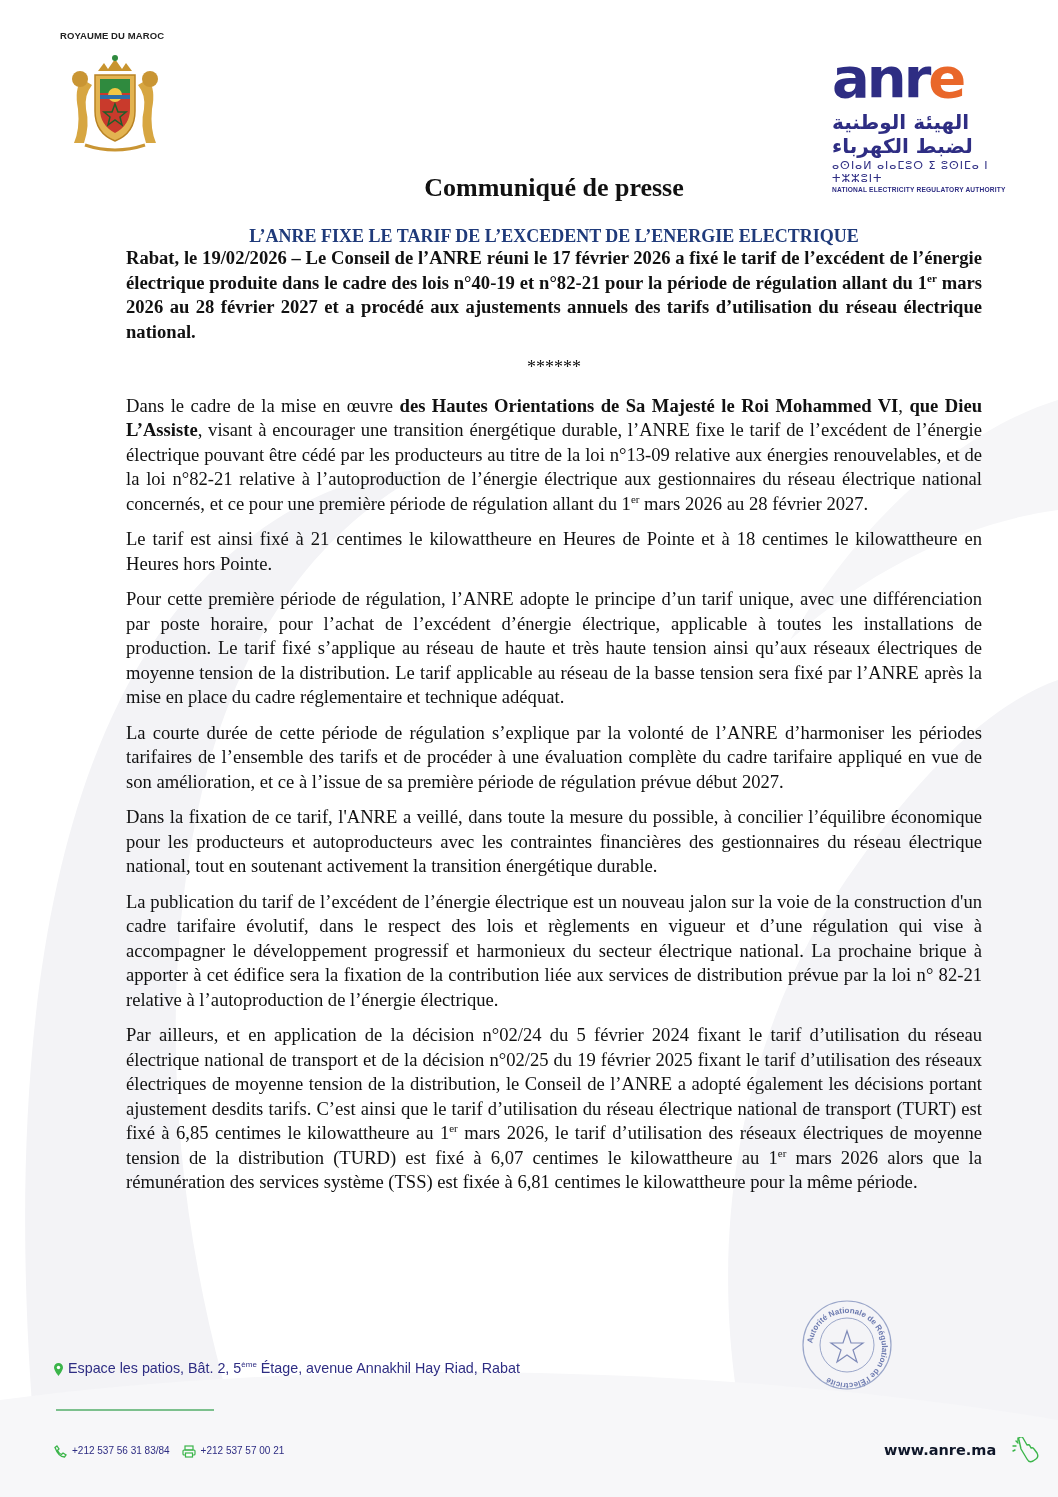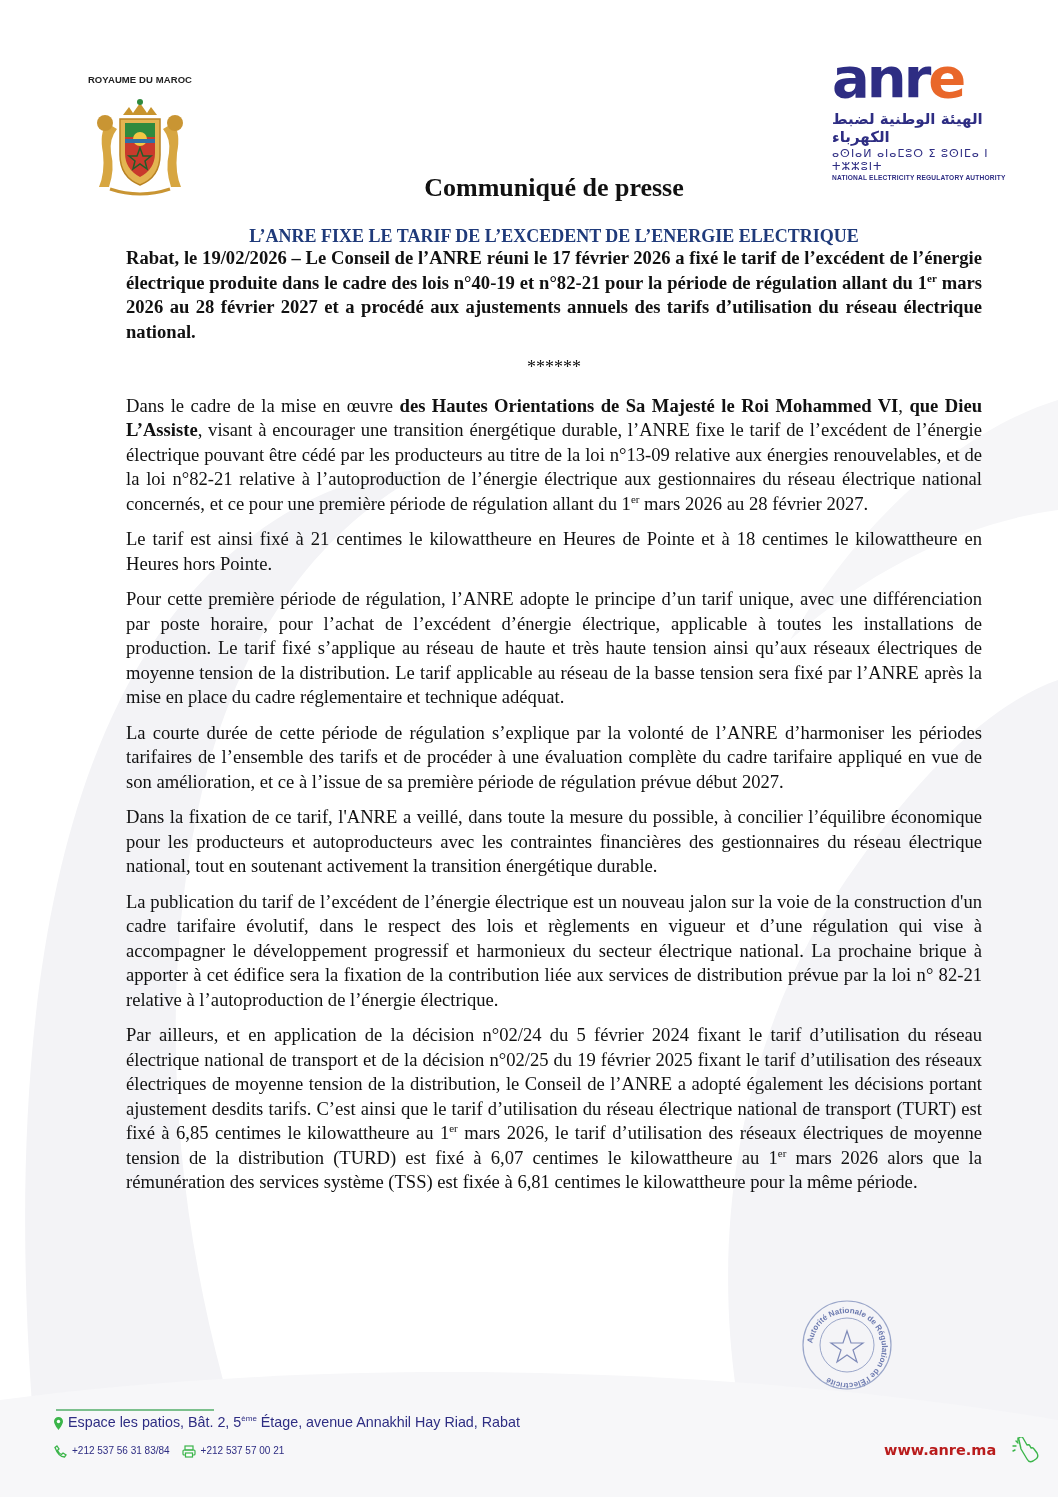--- a/index.html
+++ b/index.html
@@ -1,47 +1,47 @@
 <!DOCTYPE html>
 <html><head>
 <meta charset="utf-8">
 <style>
   html, body { margin:0; padding:0; background:#ffffff; }
   body { width:1058px; height:1497px; position:relative; overflow:hidden; font-family:"Liberation Serif", serif; color:#111; }
   .swoosh { position:absolute; left:0; top:0; width:1058px; height:1497px; z-index:0; pointer-events:none; }
   .page { position:absolute; left:0; top:0; width:1058px; height:1497px; z-index:1; }
 
-  .kingdom { position:absolute; left:60px; top:30px; width:160px; text-align:center;margin-top:44px; }
+  .kingdom { position:absolute; left:60px; top:30px; width:160px; text-align:left; }
   .kingdom-label { font-family:"Liberation Sans", sans-serif; font-weight:bold; font-size:9.5px; letter-spacing:0.1px; color:#222; }
   .coat { margin:8px auto 0; width:110px; height:110px; }
 
   .anre-logo { position:absolute; left:832px; top:50px; width:200px; }
   .anre-word { font-family:"DejaVu Sans", sans-serif; font-weight:bold; font-size:56px; line-height:56px; letter-spacing:-3px; color:#2e2d83; height:58px; }
   .anre-word .e { color:#e9672a; }
-  .anre-ar { font-family:"DejaVu Sans", sans-serif; font-weight:bold; font-size:15px; color:#2e2d83; text-align:left; direction:rtl; width:186px; margin-top:2px; }
+  .anre-ar { font-family:"DejaVu Sans", sans-serif; font-weight:bold; font-size:20px; color:#2e2d83; text-align:left; direction:rtl; width:186px; margin-top:2px; }
   .anre-tif { font-family:"DejaVu Sans", sans-serif; font-size:11px; color:#2e2d83; letter-spacing:1px; margin-top:1px; }
   .anre-en { font-family:"Liberation Sans", sans-serif; font-size:6.6px; font-weight:bold; color:#2e2d83; letter-spacing:0.2px; margin-top:1px; }
 
   .title { position:absolute; left:0; width:1108px; top:173px; text-align:center; font-size:26px; font-weight:bold; color:#111; }
   .subtitle { position:absolute; left:0; width:1108px; top:226px; text-align:center; font-size:18px; font-weight:bold; color:#1f3a7a; }
 
   .body { position:absolute; left:126px; width:856px; top:246px; font-size:18.6px; line-height:24.5px; text-align:justify; }
   .body p { margin:0 0 11px 0; }
   .lead { font-weight:bold; }
   .stars { text-align:center; margin:0 0 14px 0; font-size:18px; }
   sup { font-size:11px; line-height:0; vertical-align:super; }
 
   .stamp { position:absolute; left:798px; top:1298px; width:98px; height:94px; }
 
   .footer-line { position:absolute; left:56px; top:1409px; width:158px; height:1.5px; background:#7cc08d; }
-  .footer-addr { position:absolute; left:54px; top:1414px; font-family:"Liberation Sans", sans-serif; font-size:14.3px; color:#2e2d83; }
+  .footer-addr { position:absolute; left:54px; top:1360px; font-family:"Liberation Sans", sans-serif; font-size:14.3px; color:#2e2d83; }
   .footer-phones { position:absolute; left:54px; top:1445px; font-family:"Liberation Sans", sans-serif; font-size:10px; color:#2e2d83; }
   .ficon { display:inline-block; vertical-align:middle; margin-right:5px; }
   .footer-phones .gap { display:inline-block; width:12px; }
-  .website { position:absolute; left:884px; top:1442px; font-family:"DejaVu Sans", sans-serif; font-weight:bold; font-size:14.5px; color:#b91c1c; }
+  .website { position:absolute; left:884px; top:1442px; font-family:"DejaVu Sans", sans-serif; font-weight:bold; font-size:14.5px; color:#0f172a; }
   .click-icon { position:absolute; left:1010px; top:1437px; width:30px; height:30px; }
 </style>
 </head>
 <body>
 
 <svg class="swoosh" viewBox="0 0 1058 1497">
   <path d="M40 1497 C 10 1200, 20 900, 120 700 C 200 540, 330 470, 430 470 C 330 520, 250 620, 210 760 C 150 980, 170 1250, 260 1497 Z" fill="#f3f3f6"></path>
   <path d="M760 1497 C 700 1300, 720 1050, 860 860 C 930 760, 1000 700, 1058 680 L1058 1497 Z" fill="#f4f4f7"></path>
   <path d="M1058 400 C 960 430, 860 520, 790 640 C 880 560, 980 520, 1058 510 Z" fill="#f6f6f8"></path>
   <path d="M0 1400 C 300 1360, 700 1360, 1058 1420 L1058 1497 L0 1497 Z" fill="#f7f7f9"></path>

